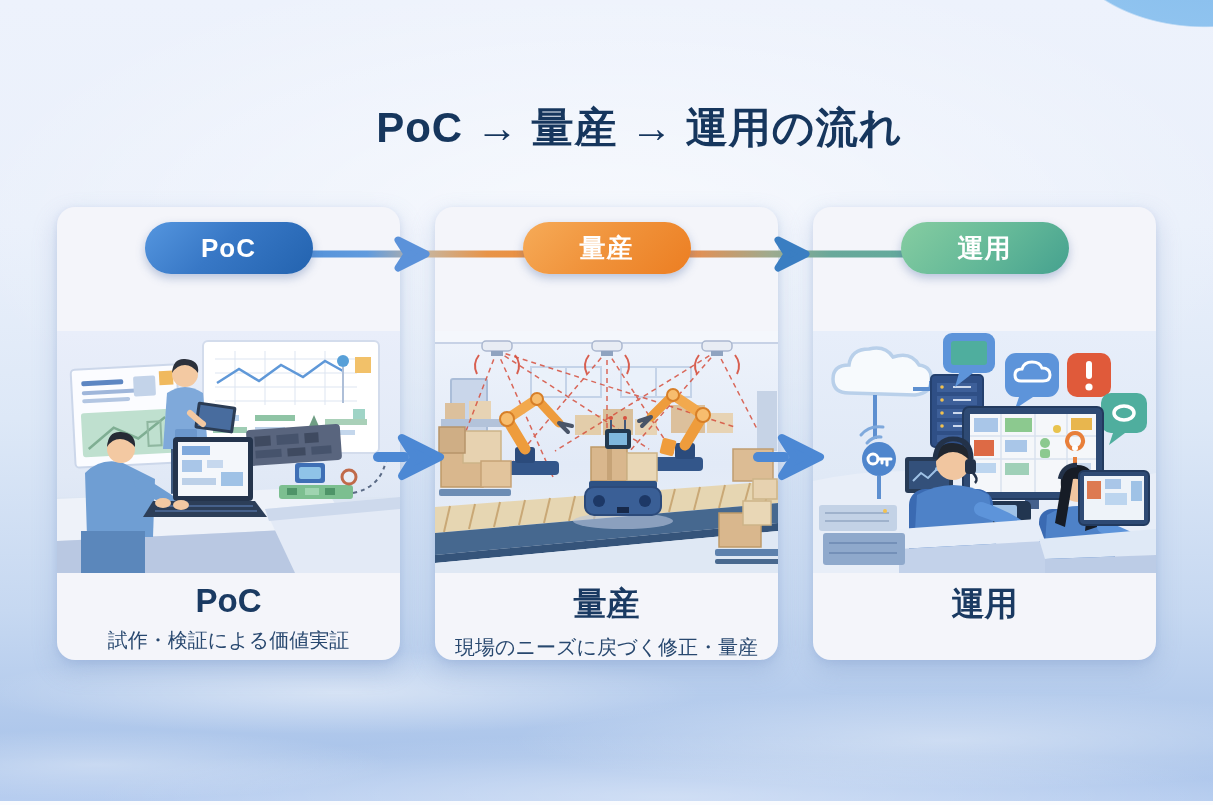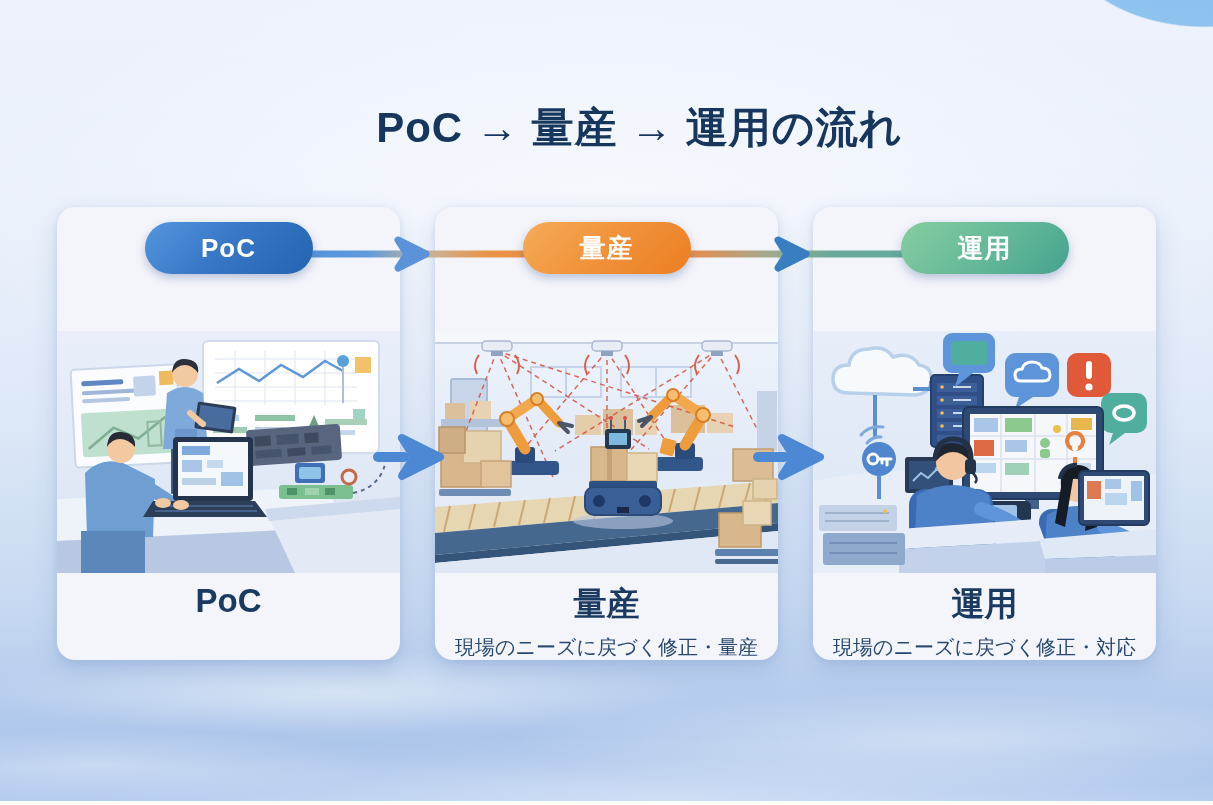--- a/index.html
+++ b/index.html
@@ -168,20 +168,21 @@
           <path d="M96,170 L198,170 L210,186 L86,186 Z" fill="#2c3e58"></path>
           <g stroke="#46618c" stroke-width="2">
               <line x1="100" y1="175" x2="196" y2="175"></line>
               <line x1="98" y1="180" x2="200" y2="180"></line>
             </g>
           <ellipse cx="106" cy="172" rx="8" ry="5" fill="#f3c9a2"></ellipse>
           <ellipse cx="124" cy="174" rx="8" ry="5" fill="#f3c9a2"></ellipse>
         </g>
       </svg>
       <div class="card-title">PoC</div>
+      <div class="card-sub">試作・検証による価値実証</div>
     </div>
 
     <div class="card card-mass">
       <div class="badge">量産</div>
       <svg class="illustration" viewBox="0 0 343 242">
         <defs>
           <linearGradient id="b_bg" x1="0" y1="0" x2="0" y2="1">
             <stop offset="0" stop-color="#eef3fb"></stop>
               <stop offset="0.55" stop-color="#e2eaf7"></stop>
               <stop offset="1" stop-color="#e9eff8"></stop>
@@ -478,21 +479,20 @@
             </g>
           <circle cx="72" cy="180" r="2" fill="#f2c14e"></circle>
           <rect x="10" y="202" width="82" height="32" rx="3" fill="#8fa9cc"></rect>
           <g stroke="#7490b8" stroke-width="2">
               <line x1="16" y1="212" x2="84" y2="212"></line>
               <line x1="16" y1="222" x2="84" y2="222"></line>
             </g>
         </g>
       </svg>
       <div class="card-title">運用</div>
-      <div class="card-sub">現場のニーズに戻づく修正・対応</div>
     </div>
   </div>
 
   <svg class="flow-overlay" viewBox="0 0 1213 805">
     <defs>
       <linearGradient id="flow_grad" gradientUnits="userSpaceOnUse" x1="232" y1="254" x2="982" y2="254">
         <stop offset="0" stop-color="#4687d3"></stop>
         <stop offset="0.18" stop-color="#609bde"></stop>
         <stop offset="0.26" stop-color="#c8b49c"></stop>
         <stop offset="0.34" stop-color="#e89448"></stop>

